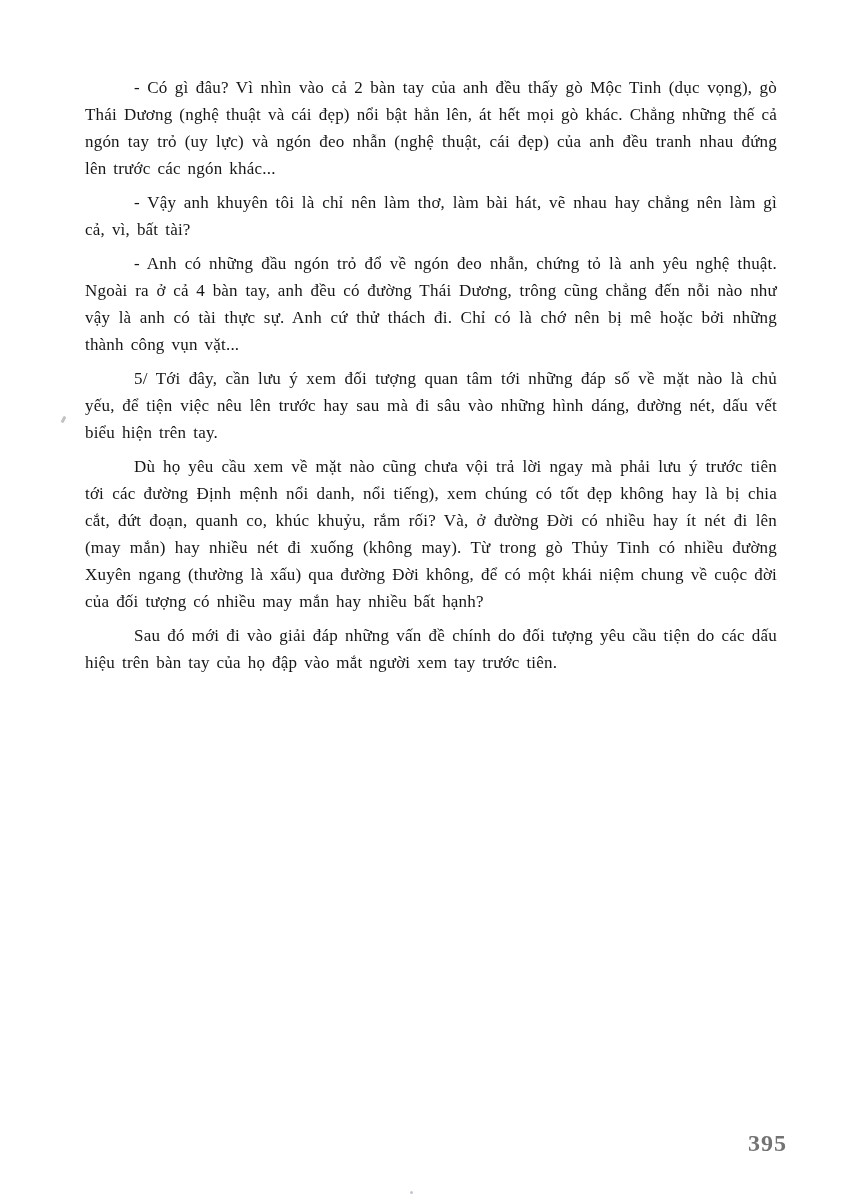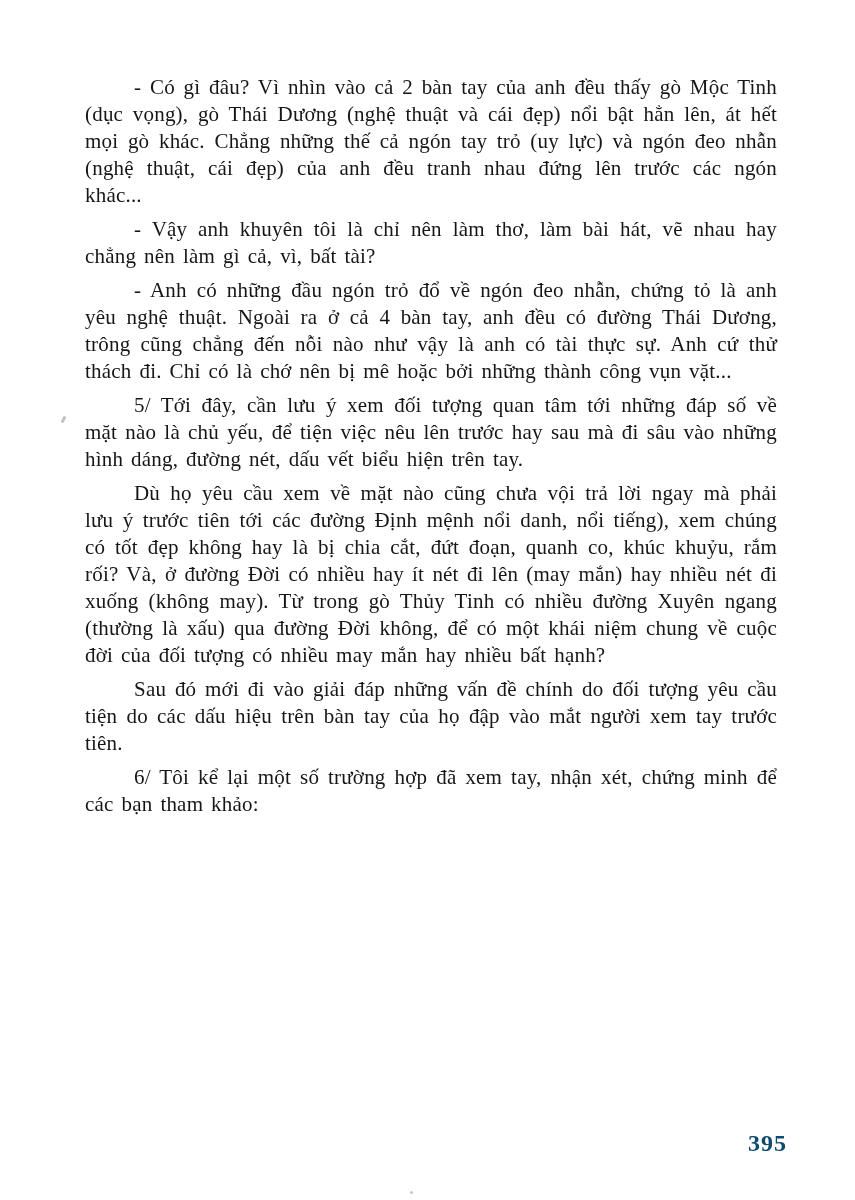--- a/index.html
+++ b/index.html
@@ -16,39 +16,39 @@
     font-family: "Liberation Serif", "DejaVu Serif", serif;
     color: #161616;
   }
   .text-block {
     position: absolute;
     left: 85px;
     top: 74px;
     width: 692px;
   }
   .para {
-    font-size: 21px;
+    font-size: 17px;
     line-height: 27px;
     text-align: justify;
     text-indent: 49px;
     margin: 0 0 7px 0;
     word-spacing: 2.5px;
     letter-spacing: 0.2px;
     -webkit-font-smoothing: antialiased;
   }
   .para.italic {
   }
   .page-number {
     position: absolute;
     right: 68px;
     top: 1130px;
     font-size: 24px;
     font-weight: bold;
     letter-spacing: 1px;
-    color: #0c4a6e;
+    color: #737373;
   }
   
   .artifact-left-mark {
     position: absolute;
     left: 62px;
     top: 416px;
     width: 3px;
     height: 7px;
     background: #a8a8a8;
     transform: rotate(28deg);
@@ -70,21 +70,20 @@
 
 <div class="scan-page">
 
   <div class="text-block">
     <p class="para">- Có gì đâu? Vì nhìn vào cả 2 bàn tay của anh đều thấy gò Mộc Tinh (dục vọng), gò Thái Dương (nghệ thuật và cái đẹp) nổi bật hẳn lên, át hết mọi gò khác. Chẳng những thế cả ngón tay trỏ (uy lực) và ngón đeo nhẫn (nghệ thuật, cái đẹp) của anh đều tranh nhau đứng lên trước các ngón khác...</p>
     <p class="para">- Vậy anh khuyên tôi là chỉ nên làm thơ, làm bài hát, vẽ nhau hay chẳng nên làm gì cả, vì, bất tài?</p>
     <p class="para">- Anh có những đầu ngón trỏ đổ về ngón đeo nhẫn, chứng tỏ là anh yêu nghệ thuật. Ngoài ra ở cả 4 bàn tay, anh đều có đường Thái Dương, trông cũng chẳng đến nỗi nào như vậy là anh có tài thực sự. Anh cứ thử thách đi. Chỉ có là chớ nên bị mê hoặc bởi những thành công vụn vặt...</p>
     <p class="para italic">5/ Tới đây, cần lưu ý xem đối tượng quan tâm tới những đáp số về mặt nào là chủ yếu, để tiện việc nêu lên trước hay sau mà đi sâu vào những hình dáng, đường nét, dấu vết biểu hiện trên tay.</p>
     <p class="para italic">Dù họ yêu cầu xem về mặt nào cũng chưa vội trả lời ngay mà phải lưu ý trước tiên tới các đường Định mệnh nổi danh, nổi tiếng), xem chúng có tốt đẹp không hay là bị chia cắt, đứt đoạn, quanh co, khúc khuỷu, rắm rối? Và, ở đường Đời có nhiều hay ít nét đi lên (may mắn) hay nhiều nét đi xuống (không may). Từ trong gò Thủy Tinh có nhiều đường Xuyên ngang (thường là xấu) qua đường Đời không, để có một khái niệm chung về cuộc đời của đối tượng có nhiều may mắn hay nhiều bất hạnh?</p>
     <p class="para italic">Sau đó mới đi vào giải đáp những vấn đề chính do đối tượng yêu cầu tiện do các dấu hiệu trên bàn tay của họ đập vào mắt người xem tay trước tiên.</p>
-    <p class="para">6/ Tôi kể lại một số trường hợp đã xem tay, nhận xét, chứng minh để các bạn tham khảo:</p>
   </div>
 
   <div class="page-number">395</div>
 
   <div class="artifact-left-mark"></div>
   <div class="artifact-bottom-dot"></div>
 
 </div>
 
 </body></html>

